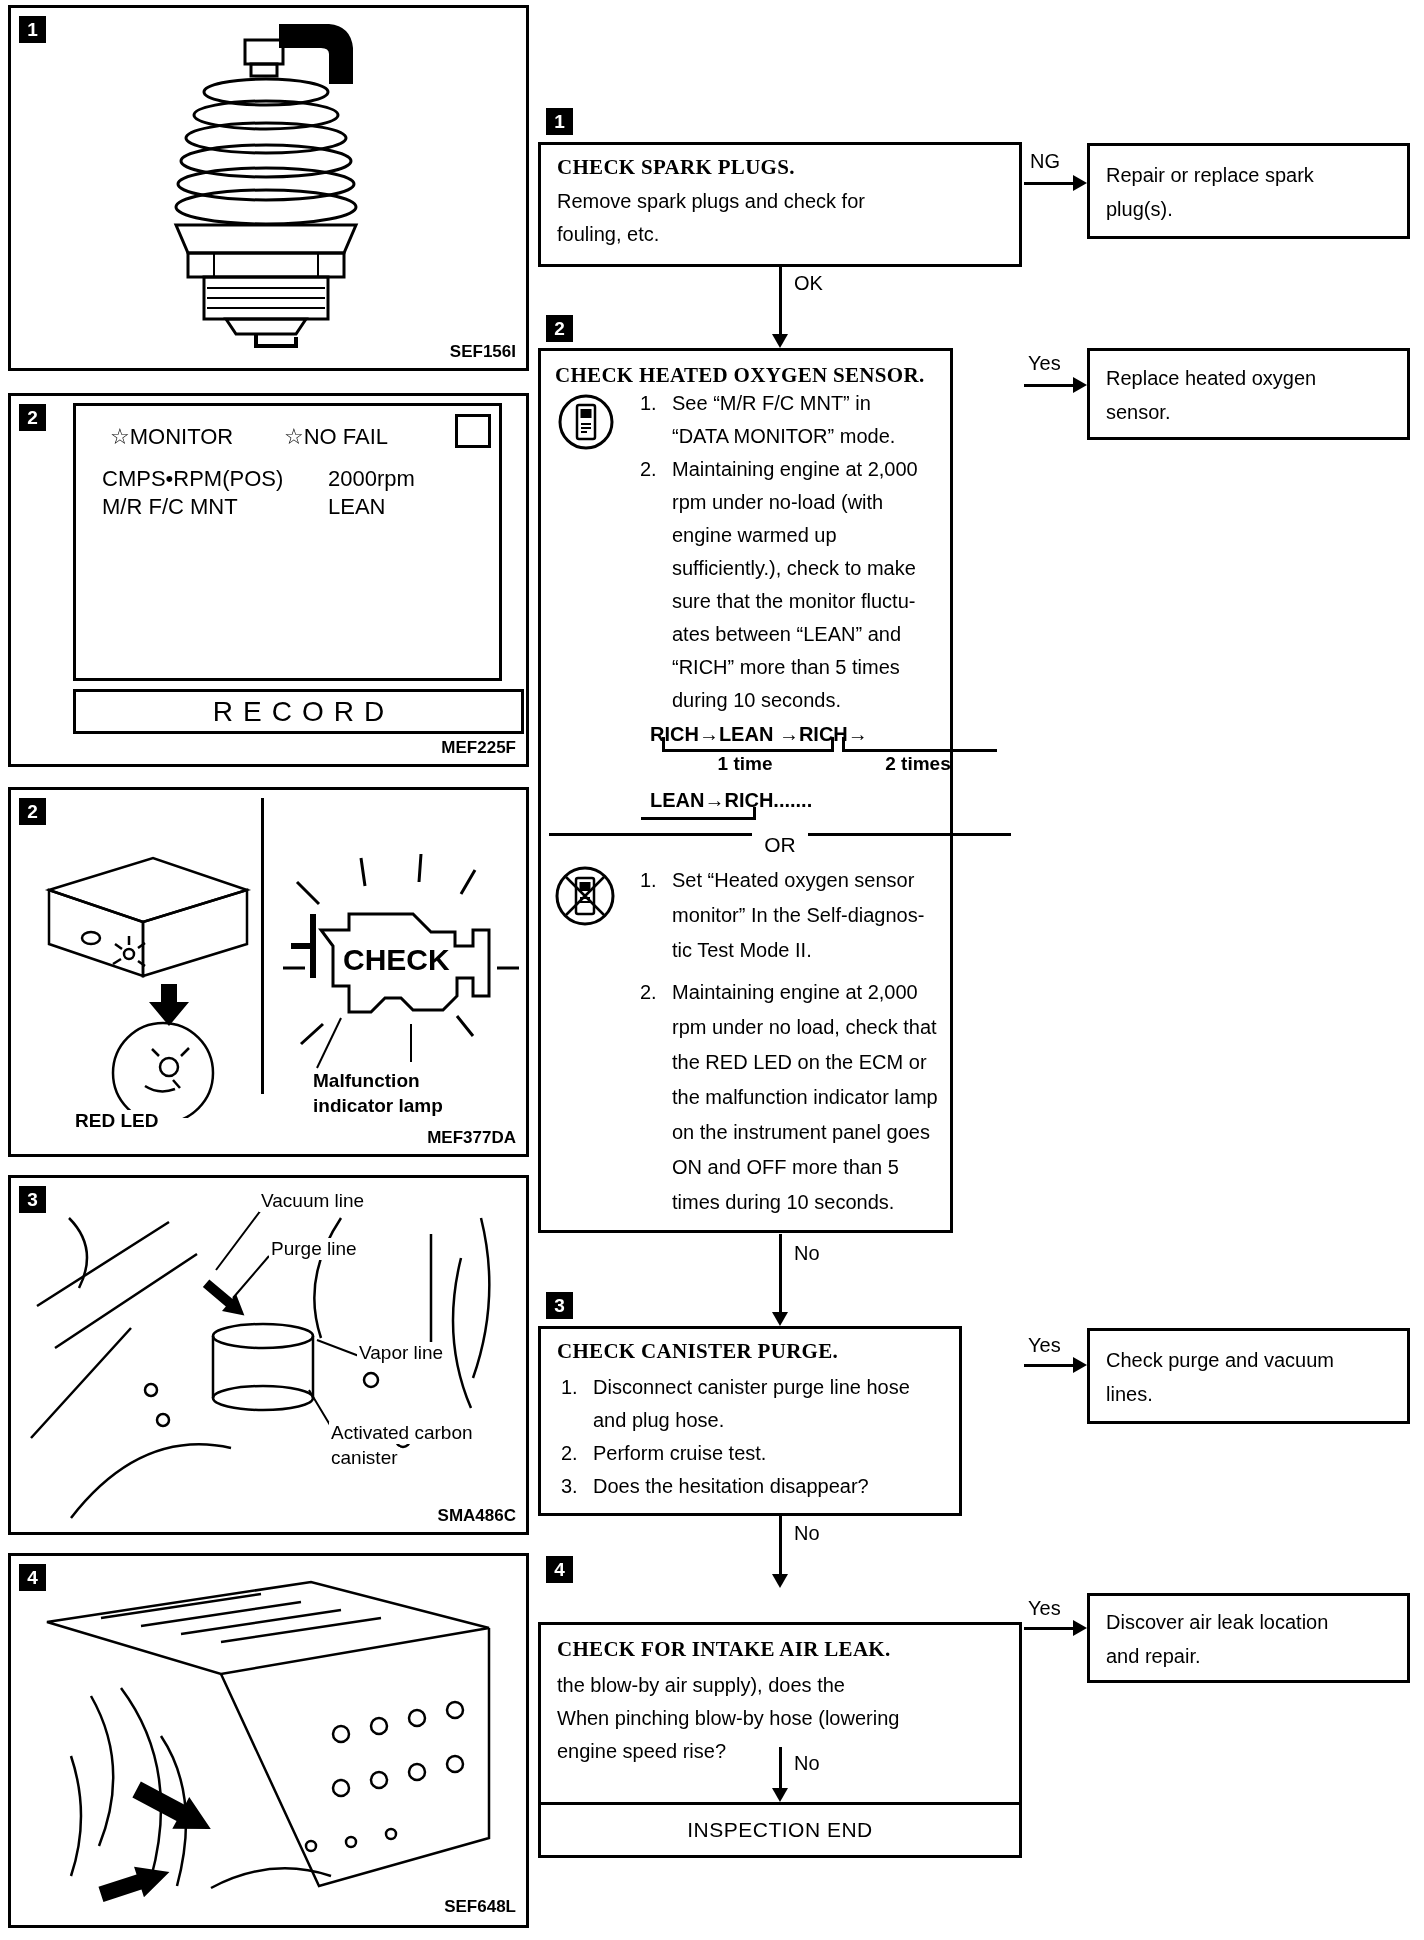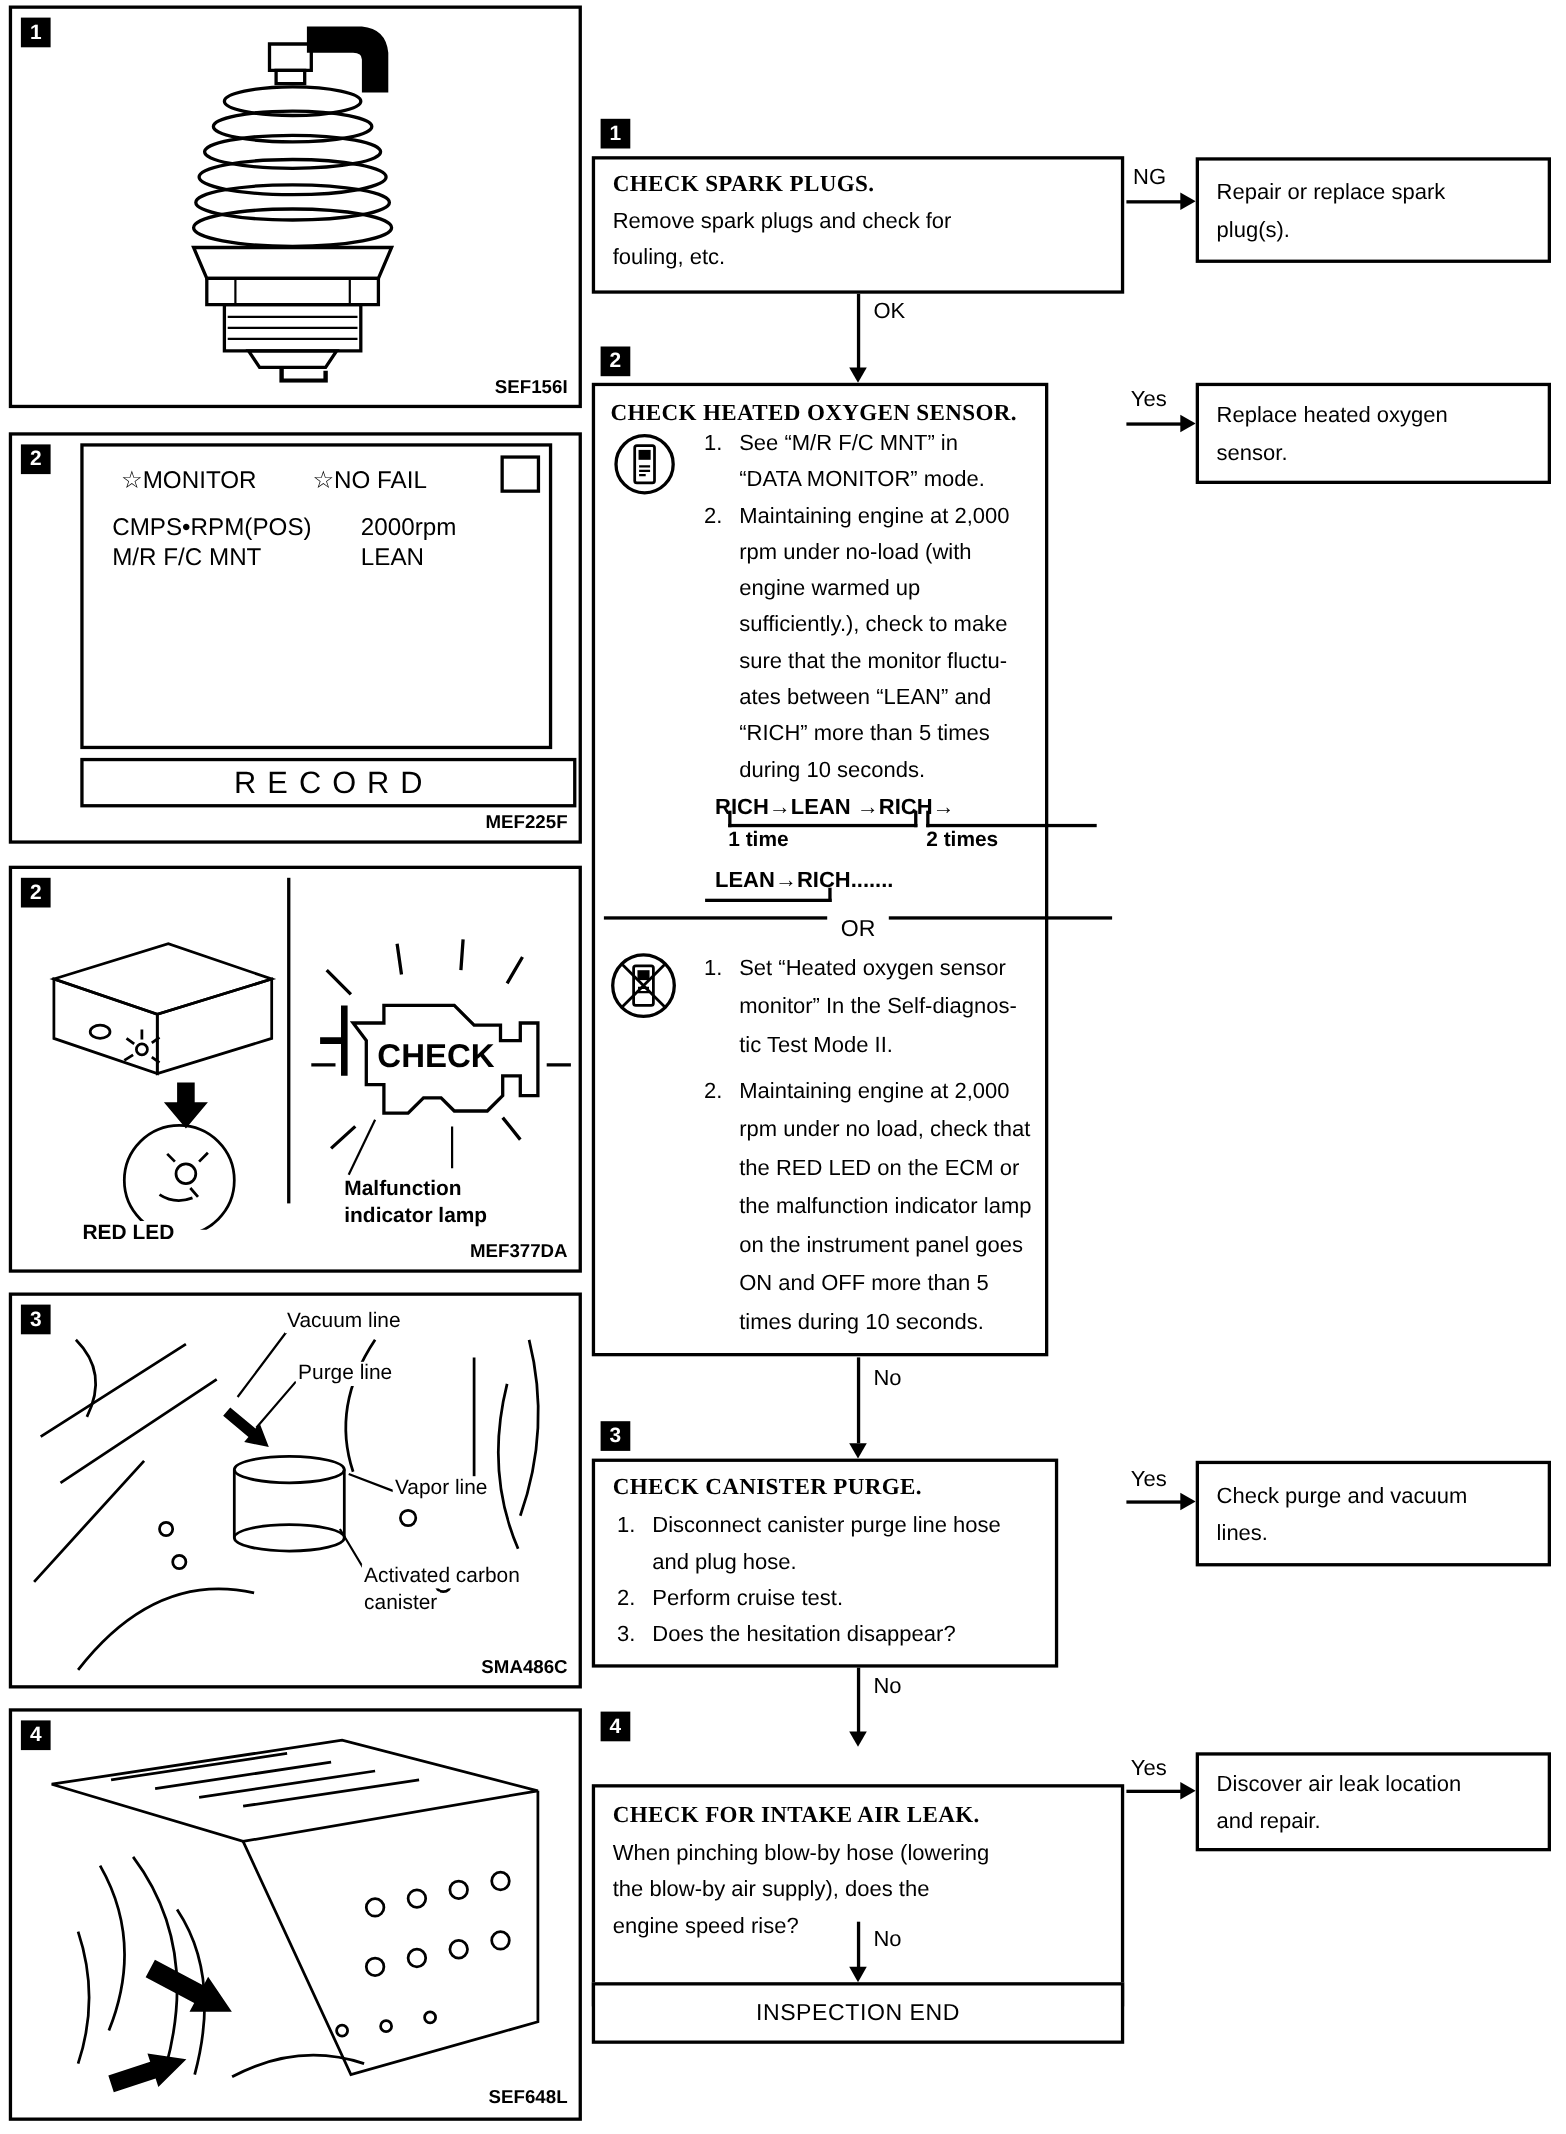--- a/index.html
+++ b/index.html
@@ -20,21 +20,21 @@
   .ttl{position:absolute;font-size:21px;font-weight:700;white-space:nowrap;letter-spacing:.3px;font-family:Liberation Serif, serif;}
   .lines{position:absolute;font-size:20px;}
   .lines>div{line-height:33px;white-space:nowrap;}
   .lines.lh34>div{line-height:34px;}
   .lines.lh35>div{line-height:35px;}
   .code{position:absolute;font-size:17px;font-weight:700;background:#fff;padding:0 2px;}
   .lbl{position:absolute;font-size:19px;white-space:nowrap;background:#fff;padding:0 2px;}
   .bracket{position:absolute;border-bottom:3px solid #000;}
   .bl{border-left:3px solid #000;}
   .brr{border-right:3px solid #000;}
-  .bcap{position:absolute;font-size:19px;font-weight:700;}
+  .bcap{position:absolute;font-size:19px;font-weight:700;text-align:center;}
   .orrow{position:absolute;display:flex;align-items:flex-start;gap:12px;}
   .orrow .ln{flex:1;height:3px;background:#000;}
   svg{display:block;position:absolute;}
   text{font-family:"Liberation Sans", sans-serif;}
 </style>
 </head>
 <body>
 
 <div class="panel" style="left:8px;top:5px;width:521px;height:366px">
   <div class="badge" style="left:8px;top:8px">1</div>
@@ -310,22 +310,22 @@
   </div>
 </div>
 <div class="t" style="left:794px;top:1522px">No</div>
 <div class="vline" style="left:779px;top:1516px;height:60px"></div>
 <div class="arr-d" style="left:772px;top:1574px"></div>
 
 <div class="badge" style="left:546px;top:1556px">4</div>
 <div class="fbox" style="left:538px;top:1622px;width:484px;height:202px">
   <div class="ttl" style="left:16px;top:12px">CHECK FOR INTAKE AIR LEAK.</div>
   <div class="lines" style="left:16px;top:44px">
+    <div>the blow-by air supply), does the</div>
     <div>When pinching blow-by hose (lowering</div>
-    <div>the blow-by air supply), does the</div>
     <div>engine speed rise?</div>
   </div>
 </div>
 <div class="t" style="left:1028px;top:1597px">Yes</div>
 <div class="hline" style="left:1024px;top:1627px;width:52px"></div>
 <div class="arr-r" style="left:1073px;top:1620px"></div>
 <div class="fbox" style="left:1087px;top:1593px;width:323px;height:90px">
   <div class="lines lh34" style="left:16px;top:9px">
     <div>Discover air leak location</div>
     <div>and repair.</div>

